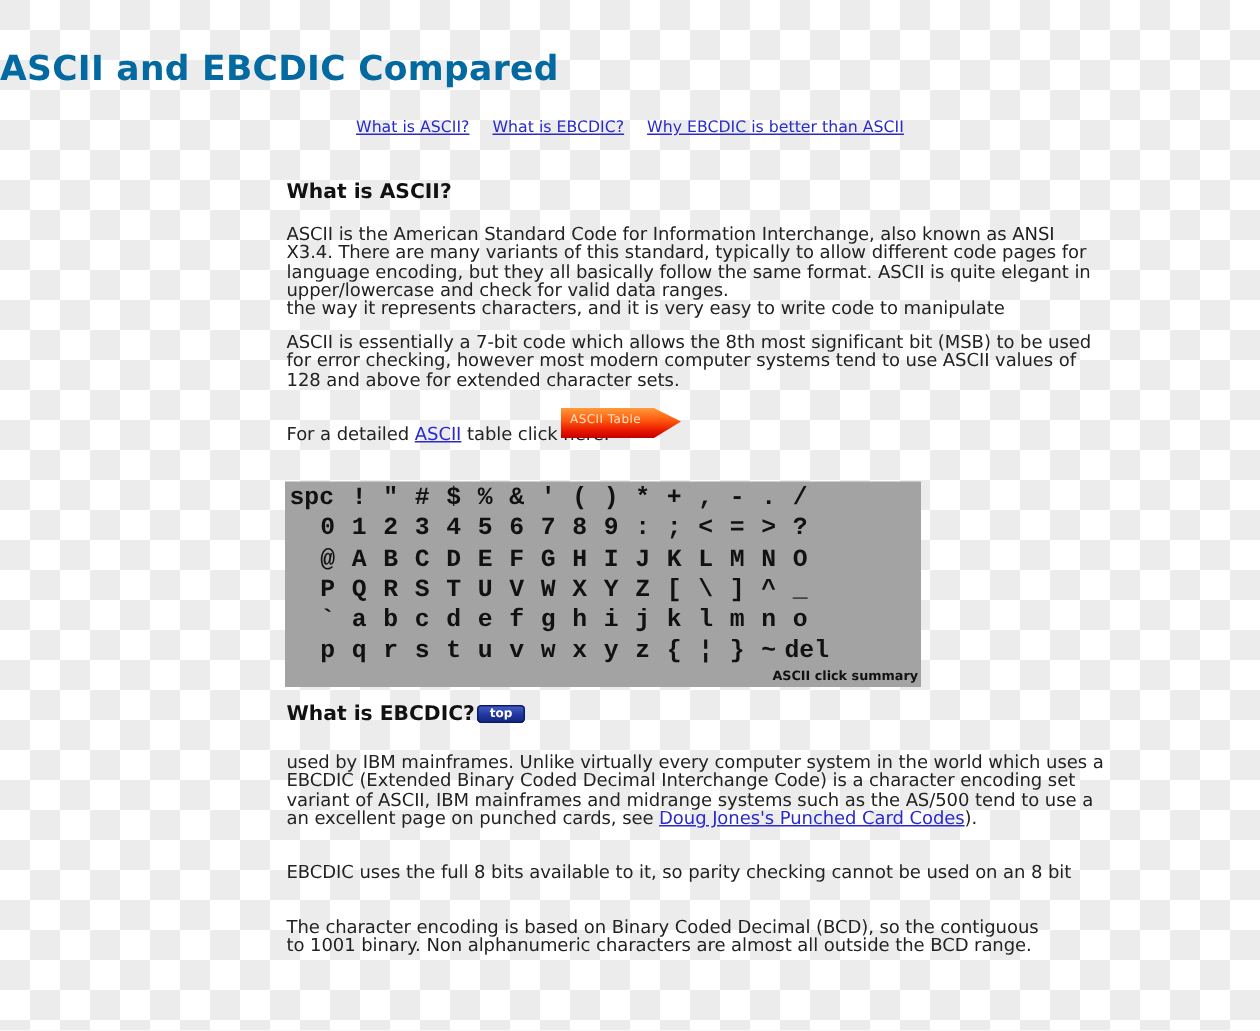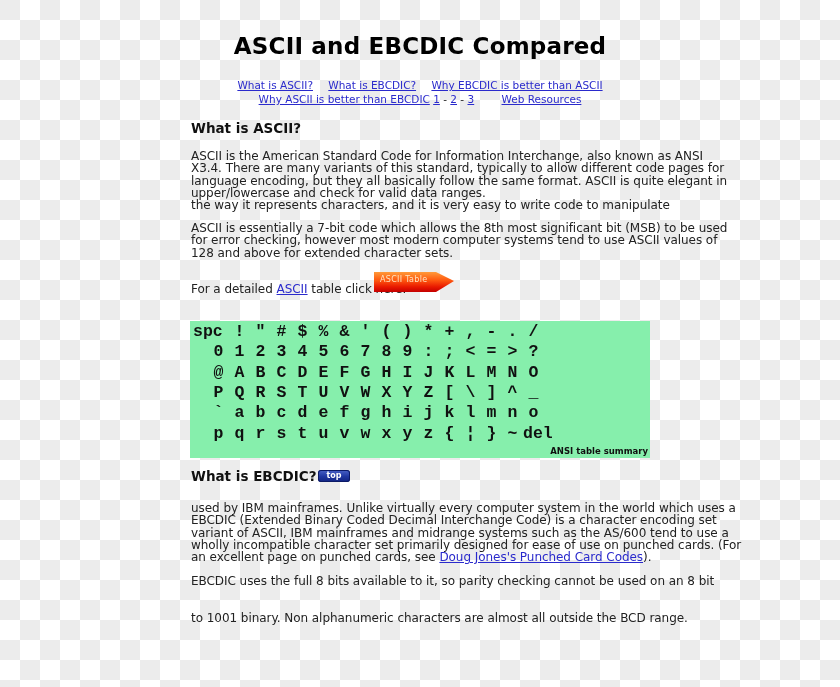--- a/index.html
+++ b/index.html
@@ -36,26 +36,26 @@
       position: absolute;
       left: 0; top: 0;
       width: 840px; height: 687px;
       z-index: 1;
     }
     .title {
       position: absolute;
       top: 33px;
       left: 0;
       width: 840px;
-      text-align: center;
+      text-align: left;
       font-family: "DejaVu Sans", sans-serif;
       font-weight: bold;
       font-size: 23px;
       letter-spacing: 0.2px;
-      color: #000000;
+      color: #0369a1;
       margin: 0;
     }
     .nav {
       position: absolute;
       top: 78px;
       left: 0;
       width: 840px;
       text-align: center;
       font-size: 10.5px;
       line-height: 14px;
@@ -112,23 +112,23 @@
       font-size: 8px;
       color: #ffe3c0;
       font-family: "DejaVu Sans", sans-serif;
       letter-spacing: 0.3px;
       white-space: nowrap;
     }
     .ascii-box {
       position: absolute;
       left: 190px;
       top: 321px;
-      width: 460px;
+      width: 424px;
       height: 137px;
-      background: #86efac;
+      background: #a3a3a3;
     }
     .ascii-row {
       position: absolute;
       left: 0;
       height: 20px;
       width: 460px;
     }
     .ascii-cell {
       position: absolute;
       width: 21px;
@@ -174,29 +174,20 @@
 
 <div class="page">
 
   <h1 class="title">ASCII and EBCDIC Compared</h1>
 
   <div class="nav">
     <div>
       <a>What is ASCII?</a><span class="gap"></span>
       <a>What is EBCDIC?</a><span class="gap"></span>
       <a>Why EBCDIC is better than ASCII</a>
-    </div>
-    <div>
-      <a>Why ASCII is better than EBCDIC</a>
-      <a>1</a>
-      <span>-</span>
-      <a>2</a>
-      <span>-</span>
-      <a>3</a><span class="gap-lg"></span>
-      <a>Web Resources</a>
     </div>
   </div>
 
   <h2 class="section-heading" style="top:120px;">What is ASCII?</h2>
 
   <p class="para" style="top:150px;">
     <span class="ln">ASCII is the American Standard Code for Information Interchange, also known as ANSI</span>
     <span class="ln">X3.4. There are many variants of this standard, typically to allow different code pages for</span>
     <span class="ln">language encoding, but they all basically follow the same format. ASCII is quite elegant in</span>
     <span class="ln">upper/lowercase and check for valid data ranges.</span>
@@ -320,35 +311,35 @@
       <span class="ascii-cell" style="left:165px;">w</span>
       <span class="ascii-cell" style="left:186px;">x</span>
       <span class="ascii-cell" style="left:207px;">y</span>
       <span class="ascii-cell" style="left:228px;">z</span>
       <span class="ascii-cell" style="left:249px;">{</span>
       <span class="ascii-cell" style="left:270px;">¦</span>
       <span class="ascii-cell" style="left:291px;">}</span>
       <span class="ascii-cell" style="left:312px;">~</span>
       <span class="ascii-cell wide" style="left:333px;">del</span>
     </div>
-    <span class="ascii-caption">ANSI table summary</span>
+    <span class="ascii-caption">ASCII click summary</span>
   </div>
 
   <h2 class="section-heading" style="top:468px;">What is EBCDIC?</h2>
   <div class="top-btn">top</div>
 
   <p class="para" style="top:502px;">
     <span class="ln">used by IBM mainframes. Unlike virtually every computer system in the world which uses a</span>
     <span class="ln">EBCDIC (Extended Binary Coded Decimal Interchange Code) is a character encoding set</span>
-    <span class="ln">variant of ASCII, IBM mainframes and midrange systems such as the AS/600 tend to use a</span>
-    <span class="ln">wholly incompatible character set primarily designed for ease of use on punched cards. (For</span>
+    <span class="ln">variant of ASCII, IBM mainframes and midrange systems such as the AS/500 tend to use a</span>
     <span class="ln"><span>an excellent page on punched cards, see </span><a class="link">Doug Jones's Punched Card Codes</a><span>).</span></span>
   </p>
 
   <p class="para" style="top:575px;">
     <span class="ln">EBCDIC uses the full 8 bits available to it, so parity checking cannot be used on an 8 bit</span>
   </p>
 
   <p class="para" style="top:612px;">
+    <span class="ln">The character encoding is based on Binary Coded Decimal (BCD), so the contiguous</span>
     <span class="ln">to 1001 binary. Non alphanumeric characters are almost all outside the BCD range.</span>
   </p>
 
 </div>
 
 </body></html>

